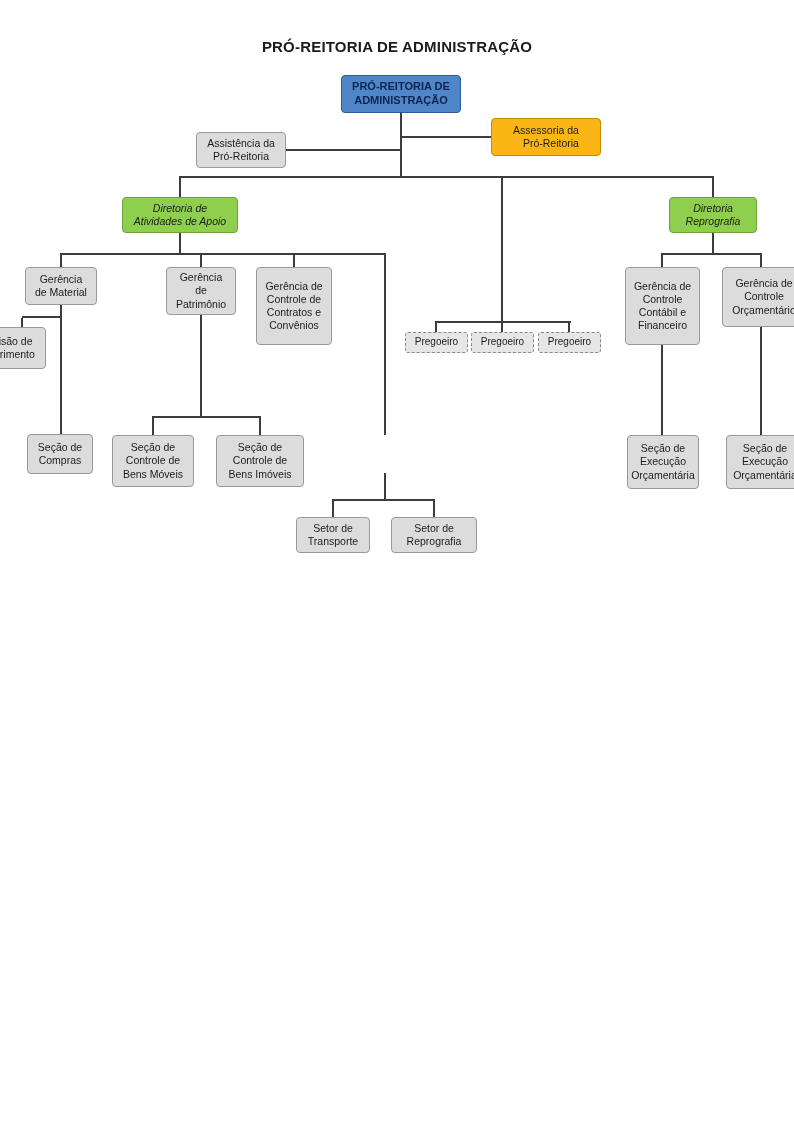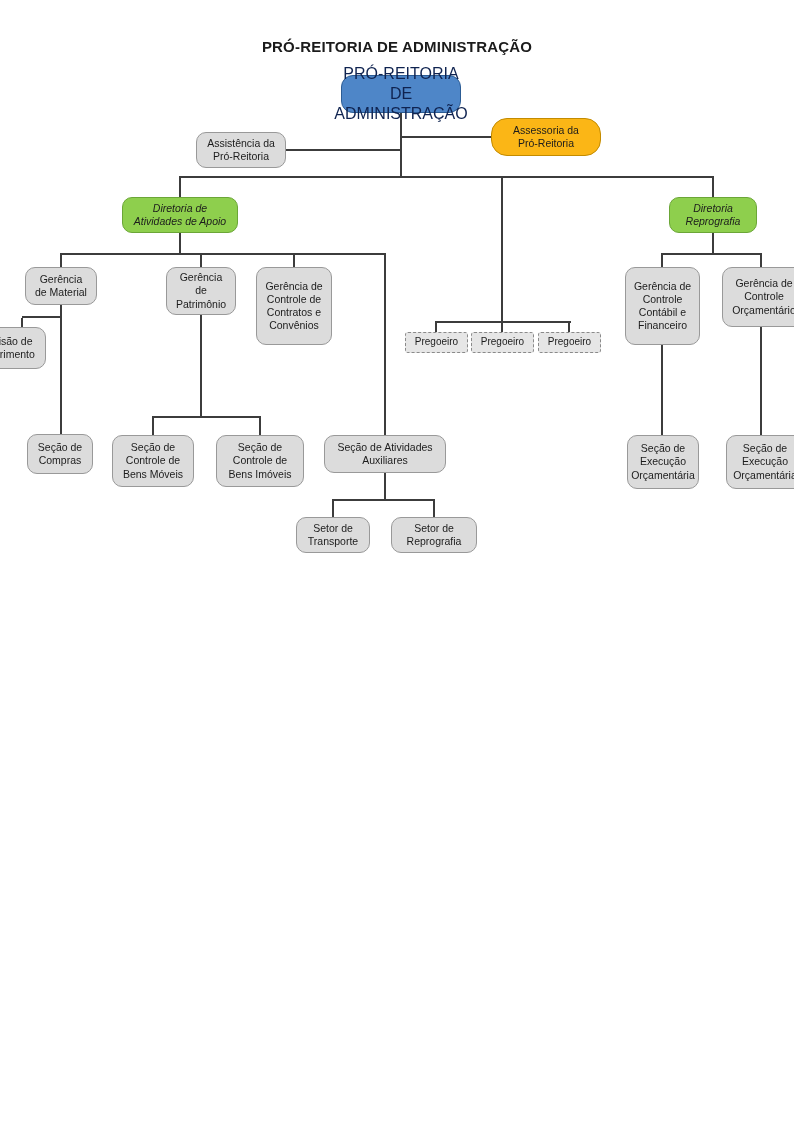--- a/index.html
+++ b/index.html
@@ -3,25 +3,25 @@
 <meta charset="utf-8">
 <style>
   * { margin:0; padding:0; box-sizing:border-box; }
   html,body { background:#ffffff; }
   body { font-family:"Liberation Sans", sans-serif; }
   .page { position:relative; width:794px; height:1123px; background:#ffffff; overflow:hidden; margin:17px auto; }
   .title { position:absolute; top:21px; left:0; width:100%; text-align:center;
            font-size:15px; font-weight:bold; color:#1b1b1b; letter-spacing:.2px; }
   .node { position:absolute; display:flex; align-items:center; justify-content:center;
           text-align:center; white-space:pre-line; font-size:10.5px; line-height:1.25;
-          color:#1c1c1c; border-radius:10px; padding:2px; }
+          color:#1c1c1c; border-radius:4px; padding:2px; }
   .gray   { background:var(--node-fill); border:1px solid var(--node-border); }
   .blue   { background:var(--root-fill); border:1px solid var(--root-border);
-            font-weight:normal; color:#0f2350; font-size:16px; border-radius:12px; }
-  .orange { background:var(--assessoria-fill); border:1px solid var(--assessoria-border); border-radius:16px; }
+            font-weight:bold; color:#0f2350; font-size:11px; border-radius:4px; }
+  .orange { background:var(--assessoria-fill); border:1px solid var(--assessoria-border); border-radius:4px;text-align:right; }
   .green  { background:var(--diretoria-fill); border:1px solid var(--diretoria-border);font-style:italic; }
   .dashed { background:#e6e6e6; border:1.5px dashed #8a8a8a; border-radius:3px; font-size:10px; padding:1px; }
   .line { position:absolute; background:var(--line); }
   .bottom-bar { position:absolute; left:62px; top:1114px; width:732px; height:9px; background:#000; }
 </style>
 </head>
 <body>
 
 <div class="page">
 
@@ -87,22 +87,20 @@
 Suprimento</div>
   <div class="node gray" style="left:27px;top:417px;width:66px;height:40px">Seção de
 Compras</div>
 
   <div class="node gray" style="left:112px;top:418px;width:82px;height:52px">Seção de
 Controle de
 Bens Móveis</div>
   <div class="node gray" style="left:216px;top:418px;width:88px;height:52px">Seção de
 Controle de
 Bens Imóveis</div>
-  <div class="node gray" style="left:324px;top:418px;width:122px;height:38px">Seção de Atividades
-Auxiliares</div>
 
   <div class="node gray" style="left:296px;top:500px;width:74px;height:36px">Setor de
 Transporte</div>
   <div class="node gray" style="left:391px;top:500px;width:86px;height:36px">Setor de
 Reprografia</div>
 
   <div class="node dashed" style="left:405px;top:315px;width:63px;height:21px">Pregoeiro</div>
   <div class="node dashed" style="left:471px;top:315px;width:63px;height:21px">Pregoeiro</div>
   <div class="node dashed" style="left:538px;top:315px;width:63px;height:21px">Pregoeiro</div>
 

